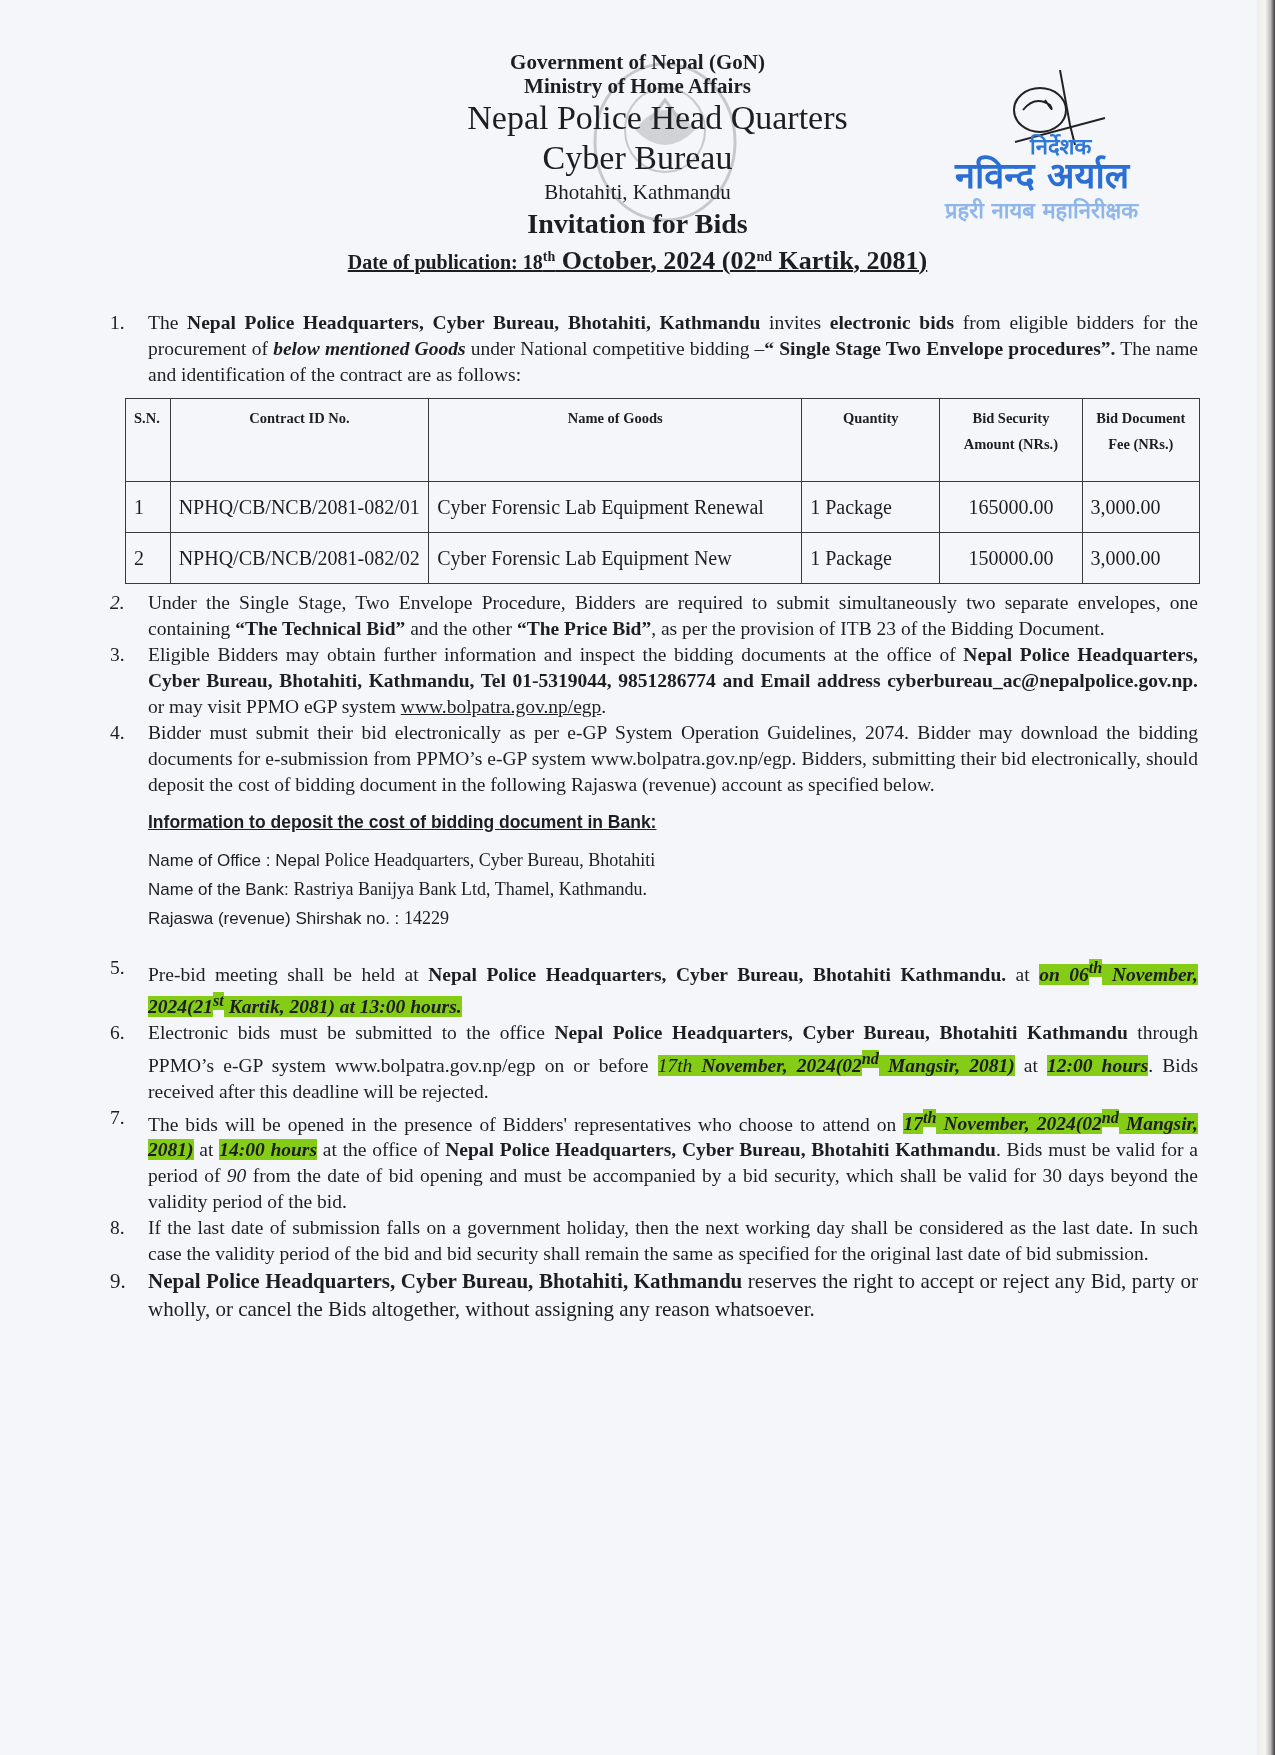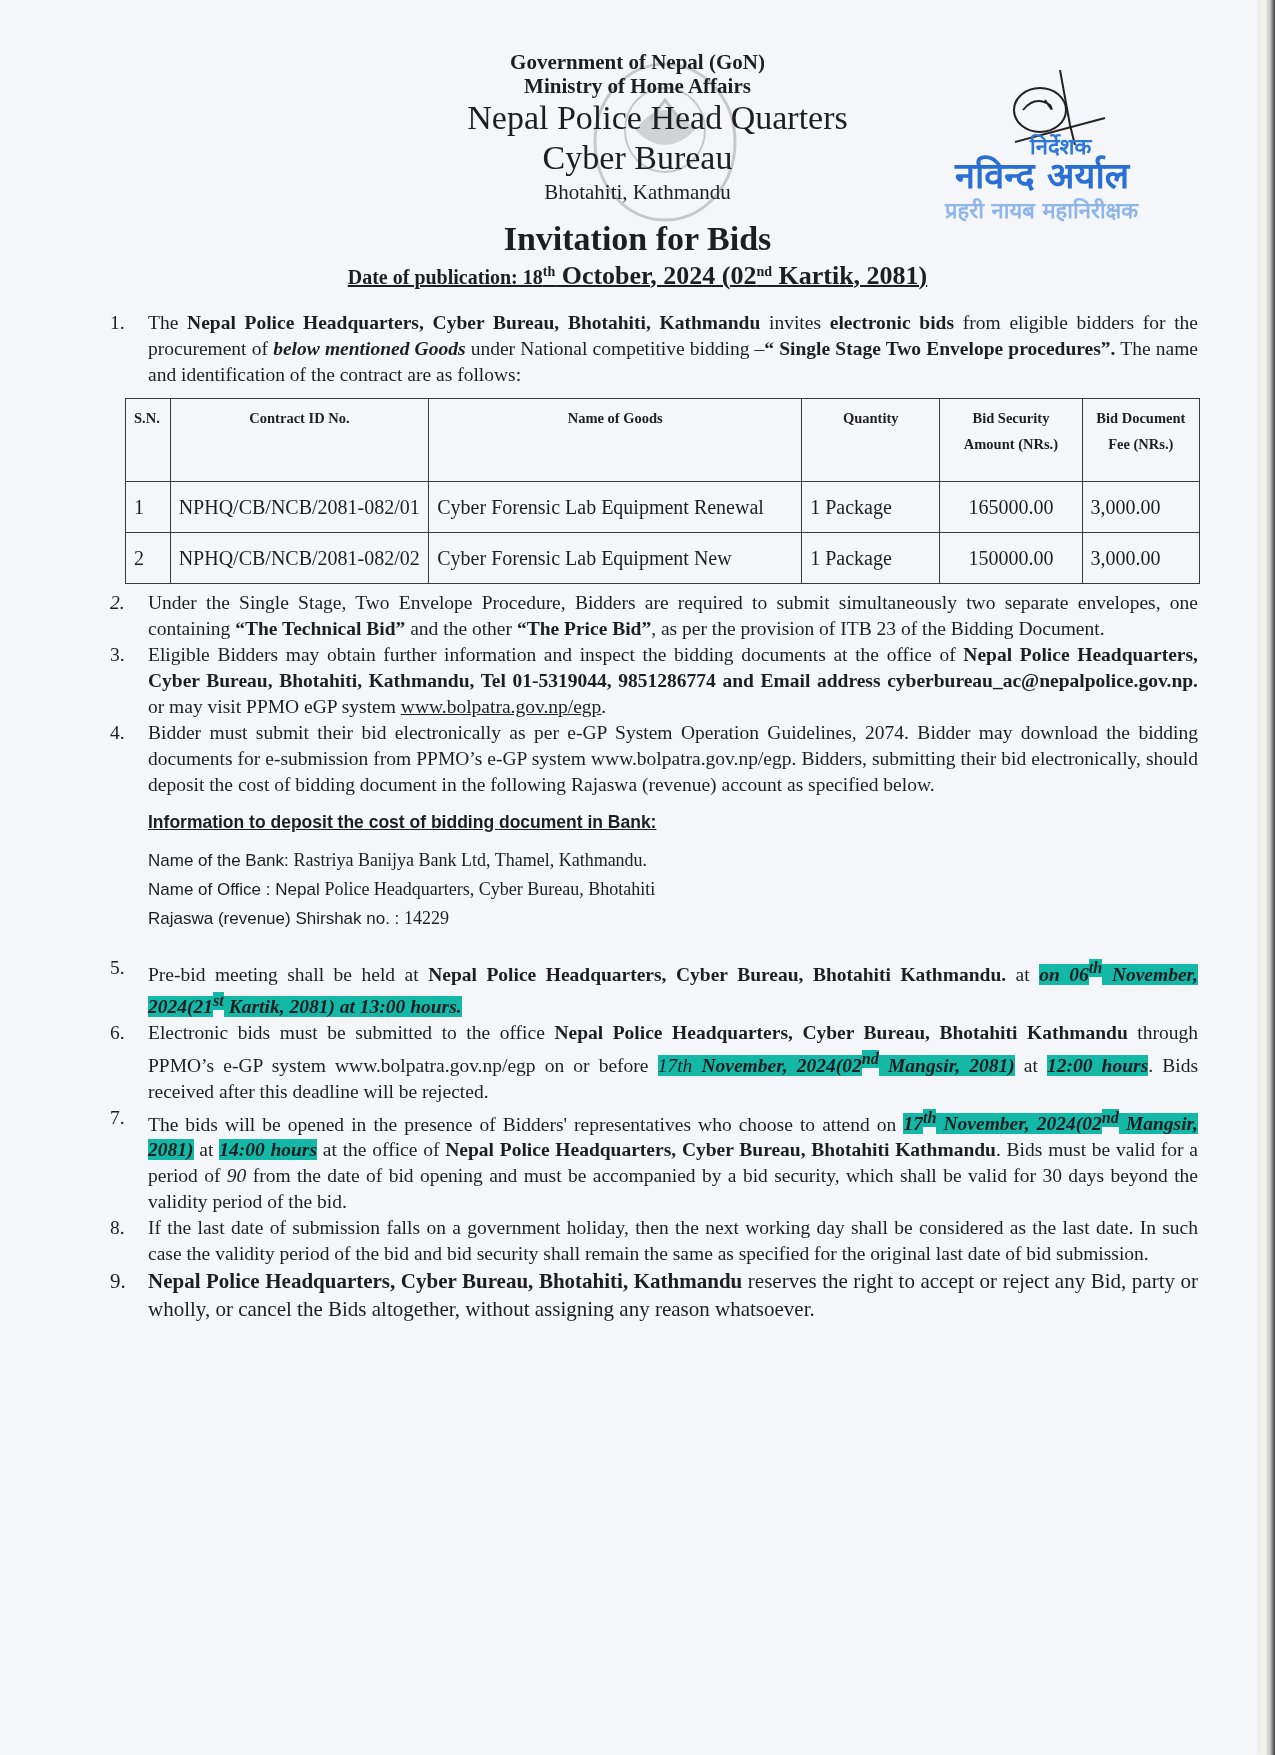--- a/index.html
+++ b/index.html
@@ -12,42 +12,42 @@
   .page-edge {
     position: absolute; right: 0; top: 0; width: 18px; height: 1755px;
     background: linear-gradient(to right, #eeeeea 0%, #f6f5ef 45%, #bdbdbd 75%, #3a3a3a 100%);
   }
   .header { position: absolute; left: 0; top: 50px; width: 1275px; text-align: center; }
   .h-gov { font-weight: bold; font-size: 21px; line-height: 24px; }
   .h-min { font-weight: bold; font-size: 21px; line-height: 24px; }
   .h-hq { font-size: 34px; line-height: 40px; padding-left: 40px; }
   .h-cb { font-size: 34px; line-height: 40px; }
   .h-loc { font-size: 21px; line-height: 28px; }
-  .h-ifb { font-weight: bold; font-size: 34px; line-height: 36px; margin-top: 15px; }
+  .h-ifb { font-weight: bold; font-size: 28px; line-height: 36px; margin-top: 0; }
   .h-date { font-weight: bold; font-size: 20px; line-height: 30px; text-decoration: underline; }
   .h-date .big { font-size: 26px; }
   .h-date sup { font-size: 14px; }
   .seal {
     position: absolute; left: 590px; top: 60px; width: 150px; height: 165px;
     border-radius: 50%; opacity: .28;
   }
   .stamp { position: absolute; left: 945px; top: 70px; width: 230px; height: 160px; }
   .stamp .sig { position: absolute; left: 60px; top: 0; }
   .stamp .t1 { position: absolute; left: 85px; top: 60px; color: #2f78d8; font-family: "DejaVu Sans", sans-serif; font-size: 22px; font-weight: bold; }
   .stamp .t2 { position: absolute; left: 10px; top: 80px; color: #2a6fd4; font-family: "DejaVu Sans", sans-serif; font-size: 36px; font-weight: bold; }
   .stamp .t3 { position: absolute; left: 0; top: 124px; color: #8fb6ea; font-family: "DejaVu Sans", sans-serif; font-size: 22px; font-weight: bold; }
 
   .body-text { position: absolute; left: 108px; top: 310px; width: 1090px; font-size: 19.5px; line-height: 26px; }
   .item { position: relative; padding-left: 40px; text-align: justify; }
   .item .num { position: absolute; left: 2px; top: 0; }
   .item .num.it { font-style: italic; }
   .b { font-weight: bold; }
   .i { font-style: italic; }
   .bi { font-weight: bold; font-style: italic; }
-  .hl { background: #14b8a6; font-style: italic; }
+  .hl { background: #84cc16; font-style: italic; }
   .u { text-decoration: underline; }
 
   table.bids { border-collapse: collapse; margin: 10px 0 6px 17px; width: 1075px; }
   table.bids th, table.bids td { border: 1.5px solid #3a3a3a; padding: 6px 8px; vertical-align: top; }
   table.bids th { font-size: 14.5px; font-weight: bold; height: 70px; text-align: center; }
   table.bids td { font-size: 20px; height: 38px; vertical-align: middle; }
   .c-sn { width: 26px; text-align: left !important; }
   .c-id { width: 232px; }
   .c-name { width: 342px; }
   .c-qty { width: 116px; }
@@ -144,22 +144,22 @@
     <span>Eligible Bidders may obtain further information and inspect the bidding documents at the office of </span><span class="b">Nepal Police Headquarters, Cyber Bureau, Bhotahiti, Kathmandu, Tel 01-5319044, 9851286774 and Email address cyberbureau_ac@nepalpolice.gov.np.</span><span> or may visit PPMO eGP system </span><span class="u">www.bolpatra.gov.np/egp</span><span>.</span>
   </div>
 
   <div class="item">
     <span class="num">4.</span>
     <span>Bidder must submit their bid electronically as per e-GP System Operation Guidelines, 2074. Bidder may download the bidding documents for e-submission from PPMO’s e-GP system www.bolpatra.gov.np/egp. Bidders, submitting their bid electronically, should deposit the cost of bidding document in the following Rajaswa (revenue) account as specified below.</span>
   </div>
 
   <div class="bank">
     <div class="title">Information to deposit the cost of bidding document in Bank:</div>
+    <div><span>Name of Office : Nepal </span><span class="serif">Police Headquarters, Cyber Bureau, Bhotahiti</span></div>
     <div><span>Name of the Bank: </span><span class="serif">Rastriya Banijya Bank Ltd, Thamel, Kathmandu.</span></div>
-    <div><span>Name of Office : Nepal </span><span class="serif">Police Headquarters, Cyber Bureau, Bhotahiti</span></div>
     <div><span>Rajaswa (revenue) Shirshak no. : </span><span class="serif">14229</span></div>
   </div>
 
   <div style="height:22px"></div>
 
   <div class="item">
     <span class="num">5.</span>
     <span>Pre-bid meeting shall be held at </span><span class="b">Nepal Police Headquarters, Cyber Bureau, Bhotahiti Kathmandu.</span><span>  at </span><span class="bi hl">on 06</span><sup class="bi hl">th</sup><span class="bi hl">  November, 2024(21</span><sup class="bi hl">st</sup><span class="bi hl"> Kartik, 2081) at 13:00 hours.</span>
   </div>
 

